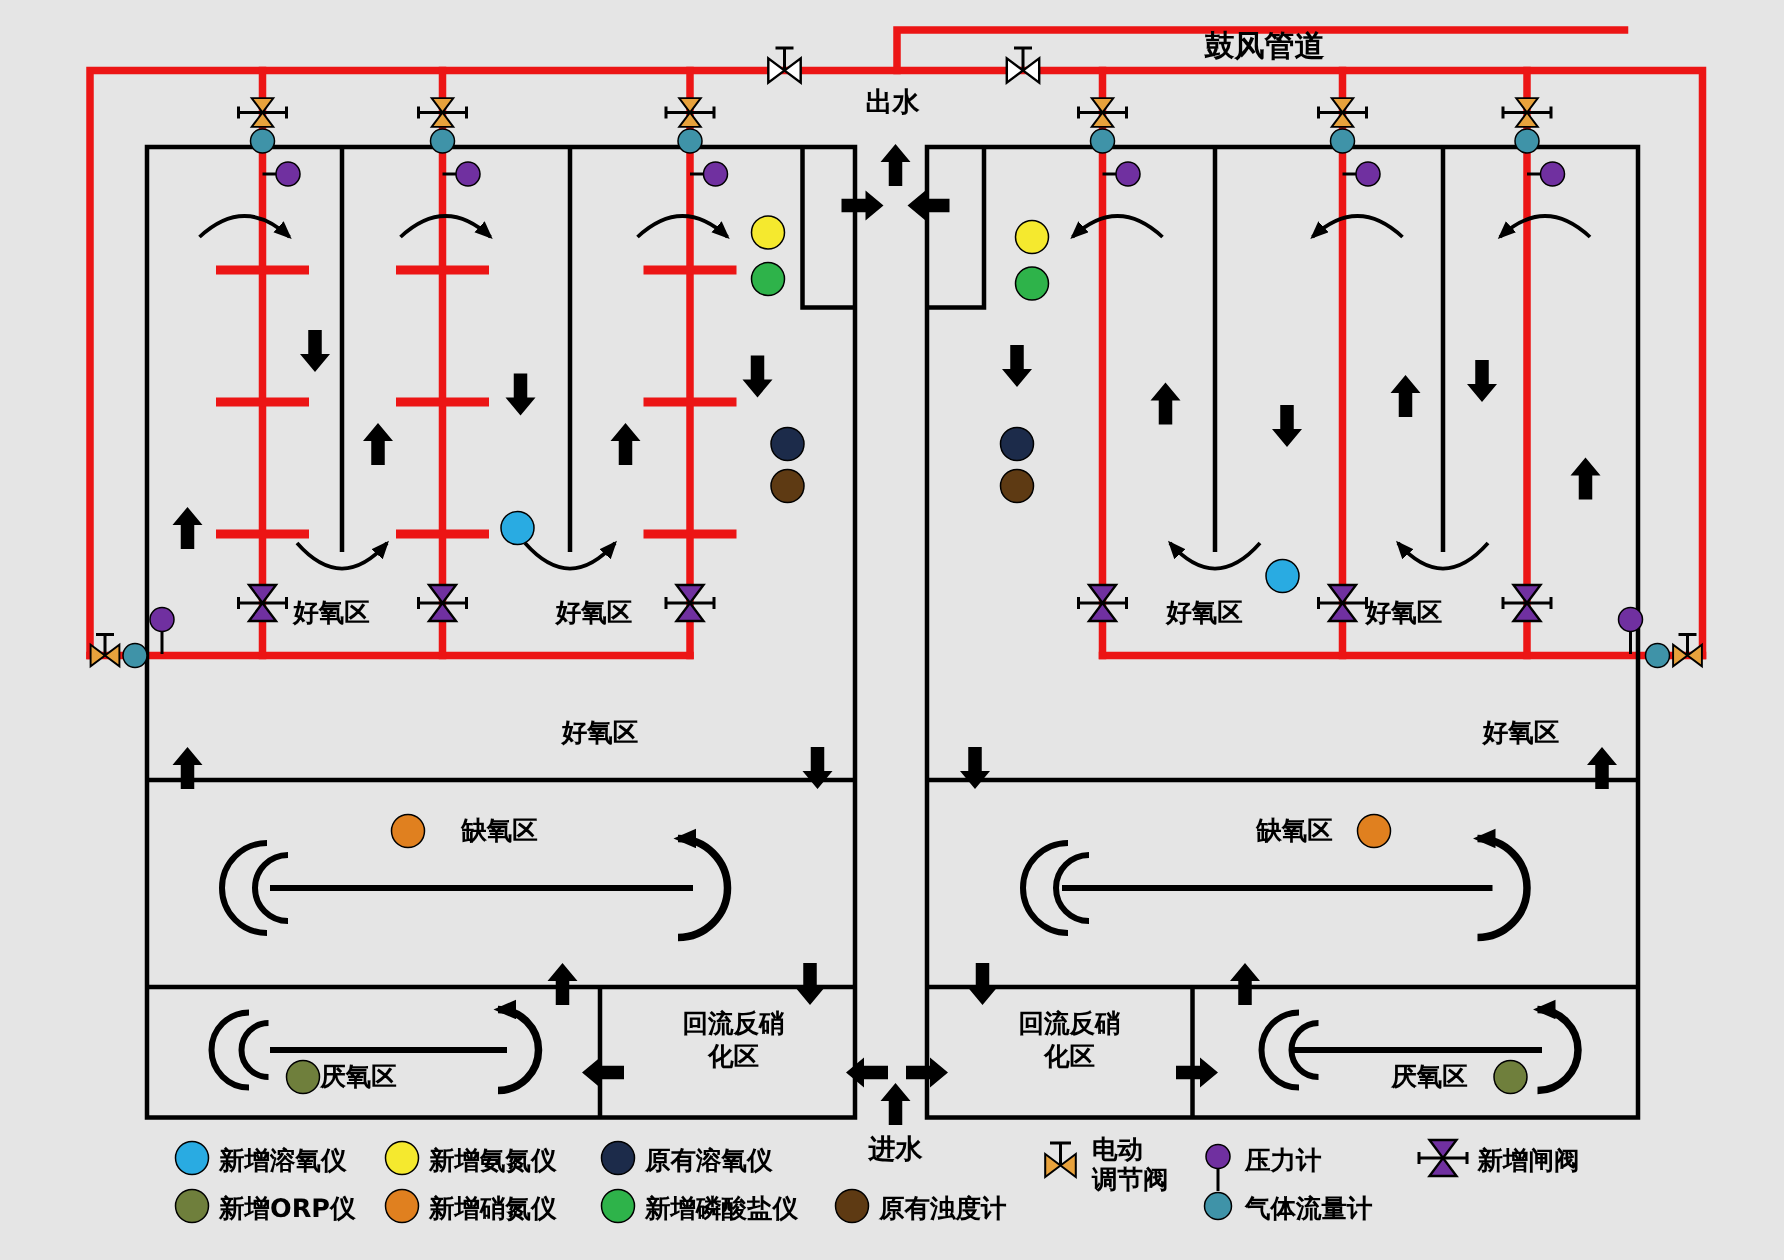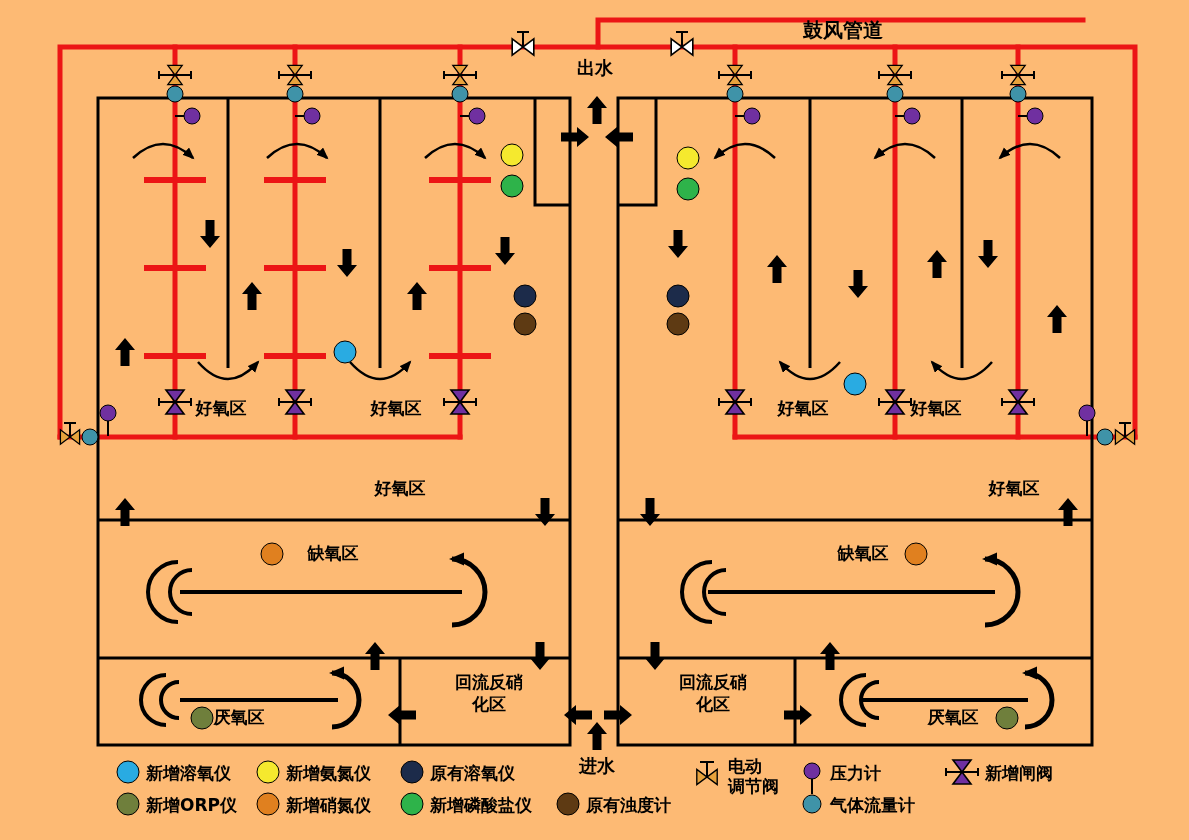--- a/index.html
+++ b/index.html
@@ -1,16 +1,16 @@
 <!DOCTYPE html>
 <html><head>
 <meta charset="utf-8">
 <style>
   html,body{margin:0;padding:0;background:#ffffff;}
-  .stage{position:relative;width:1189px;height:840px;background:#fdba74;overflow:hidden;}
+  .stage{position:relative;width:1189px;height:840px;background:#e5e5e5;overflow:hidden;}
   svg{display:block;}
   svg text{font-family:"DejaVu Sans","Liberation Sans",sans-serif;font-weight:bold;fill:#000;}
 </style>
 </head>
 <body>
 
 <div class="stage">
 <svg width="1189" height="840" viewBox="0 0 1189 840" xmlns="http://www.w3.org/2000/svg">
   <defs>
     <path id="barrow" d="M0 0 L10 12 L4.5 12 L4.5 28 L-4.5 28 L-4.5 12 L-10 12 Z"></path>

